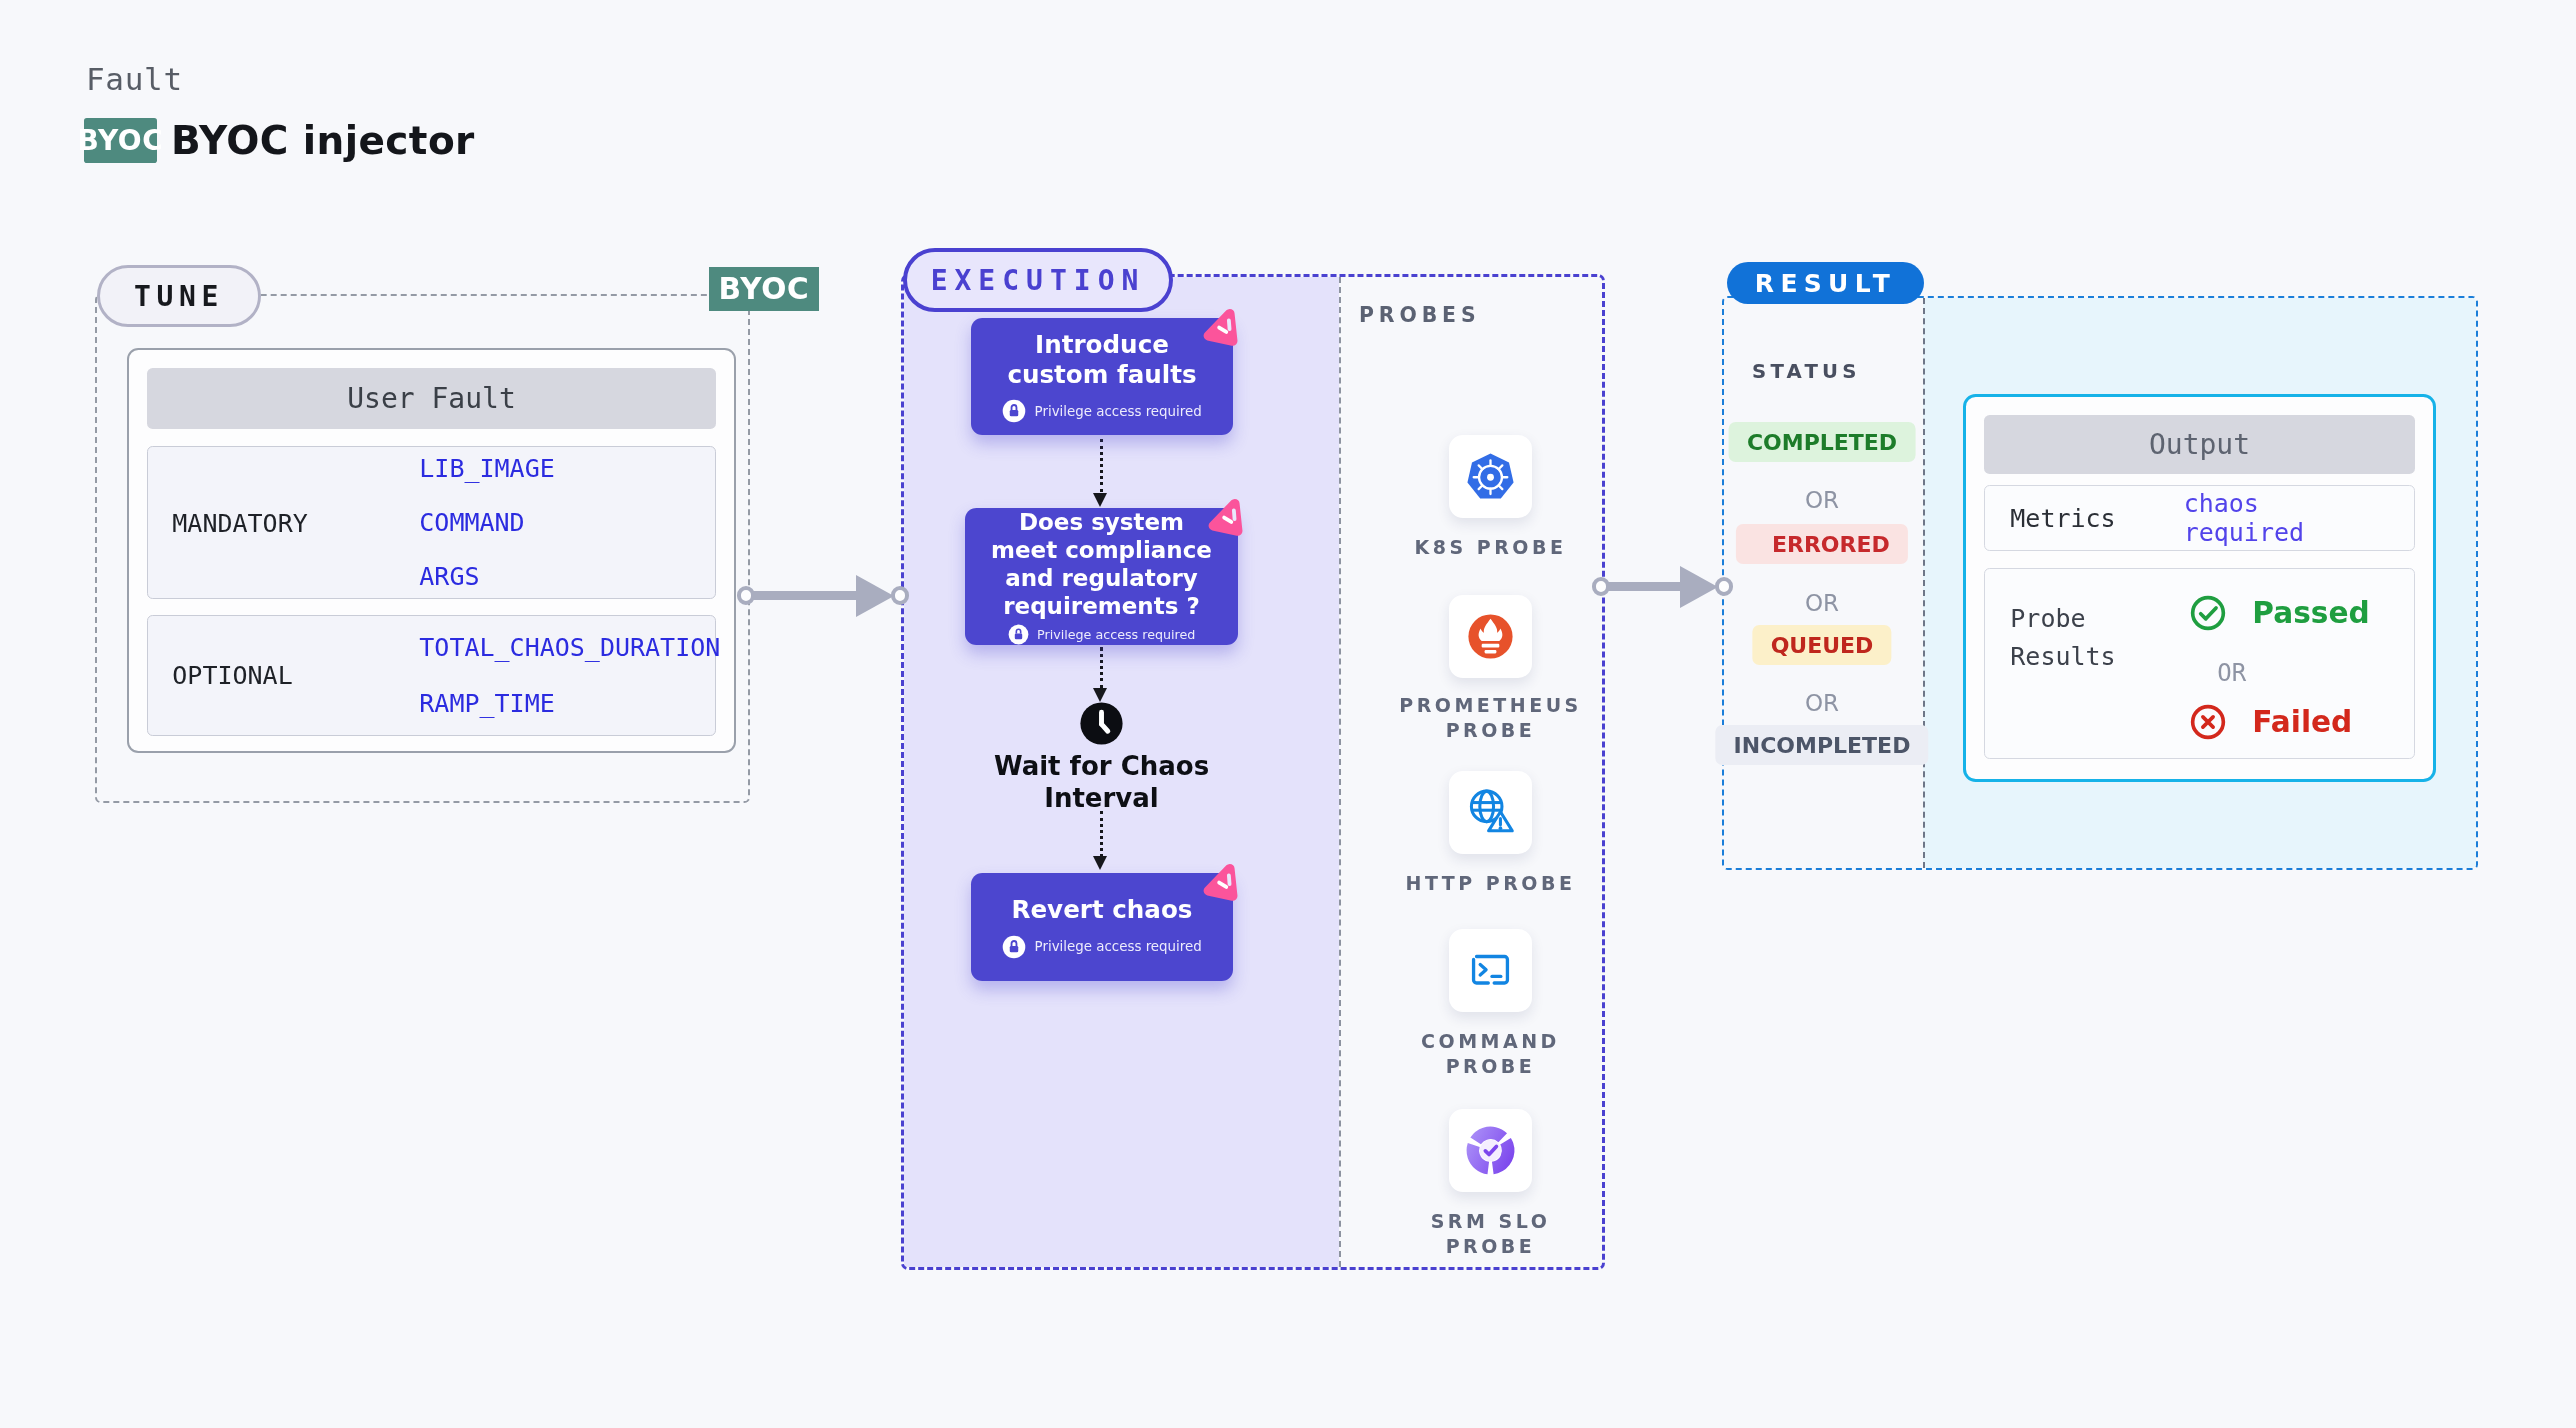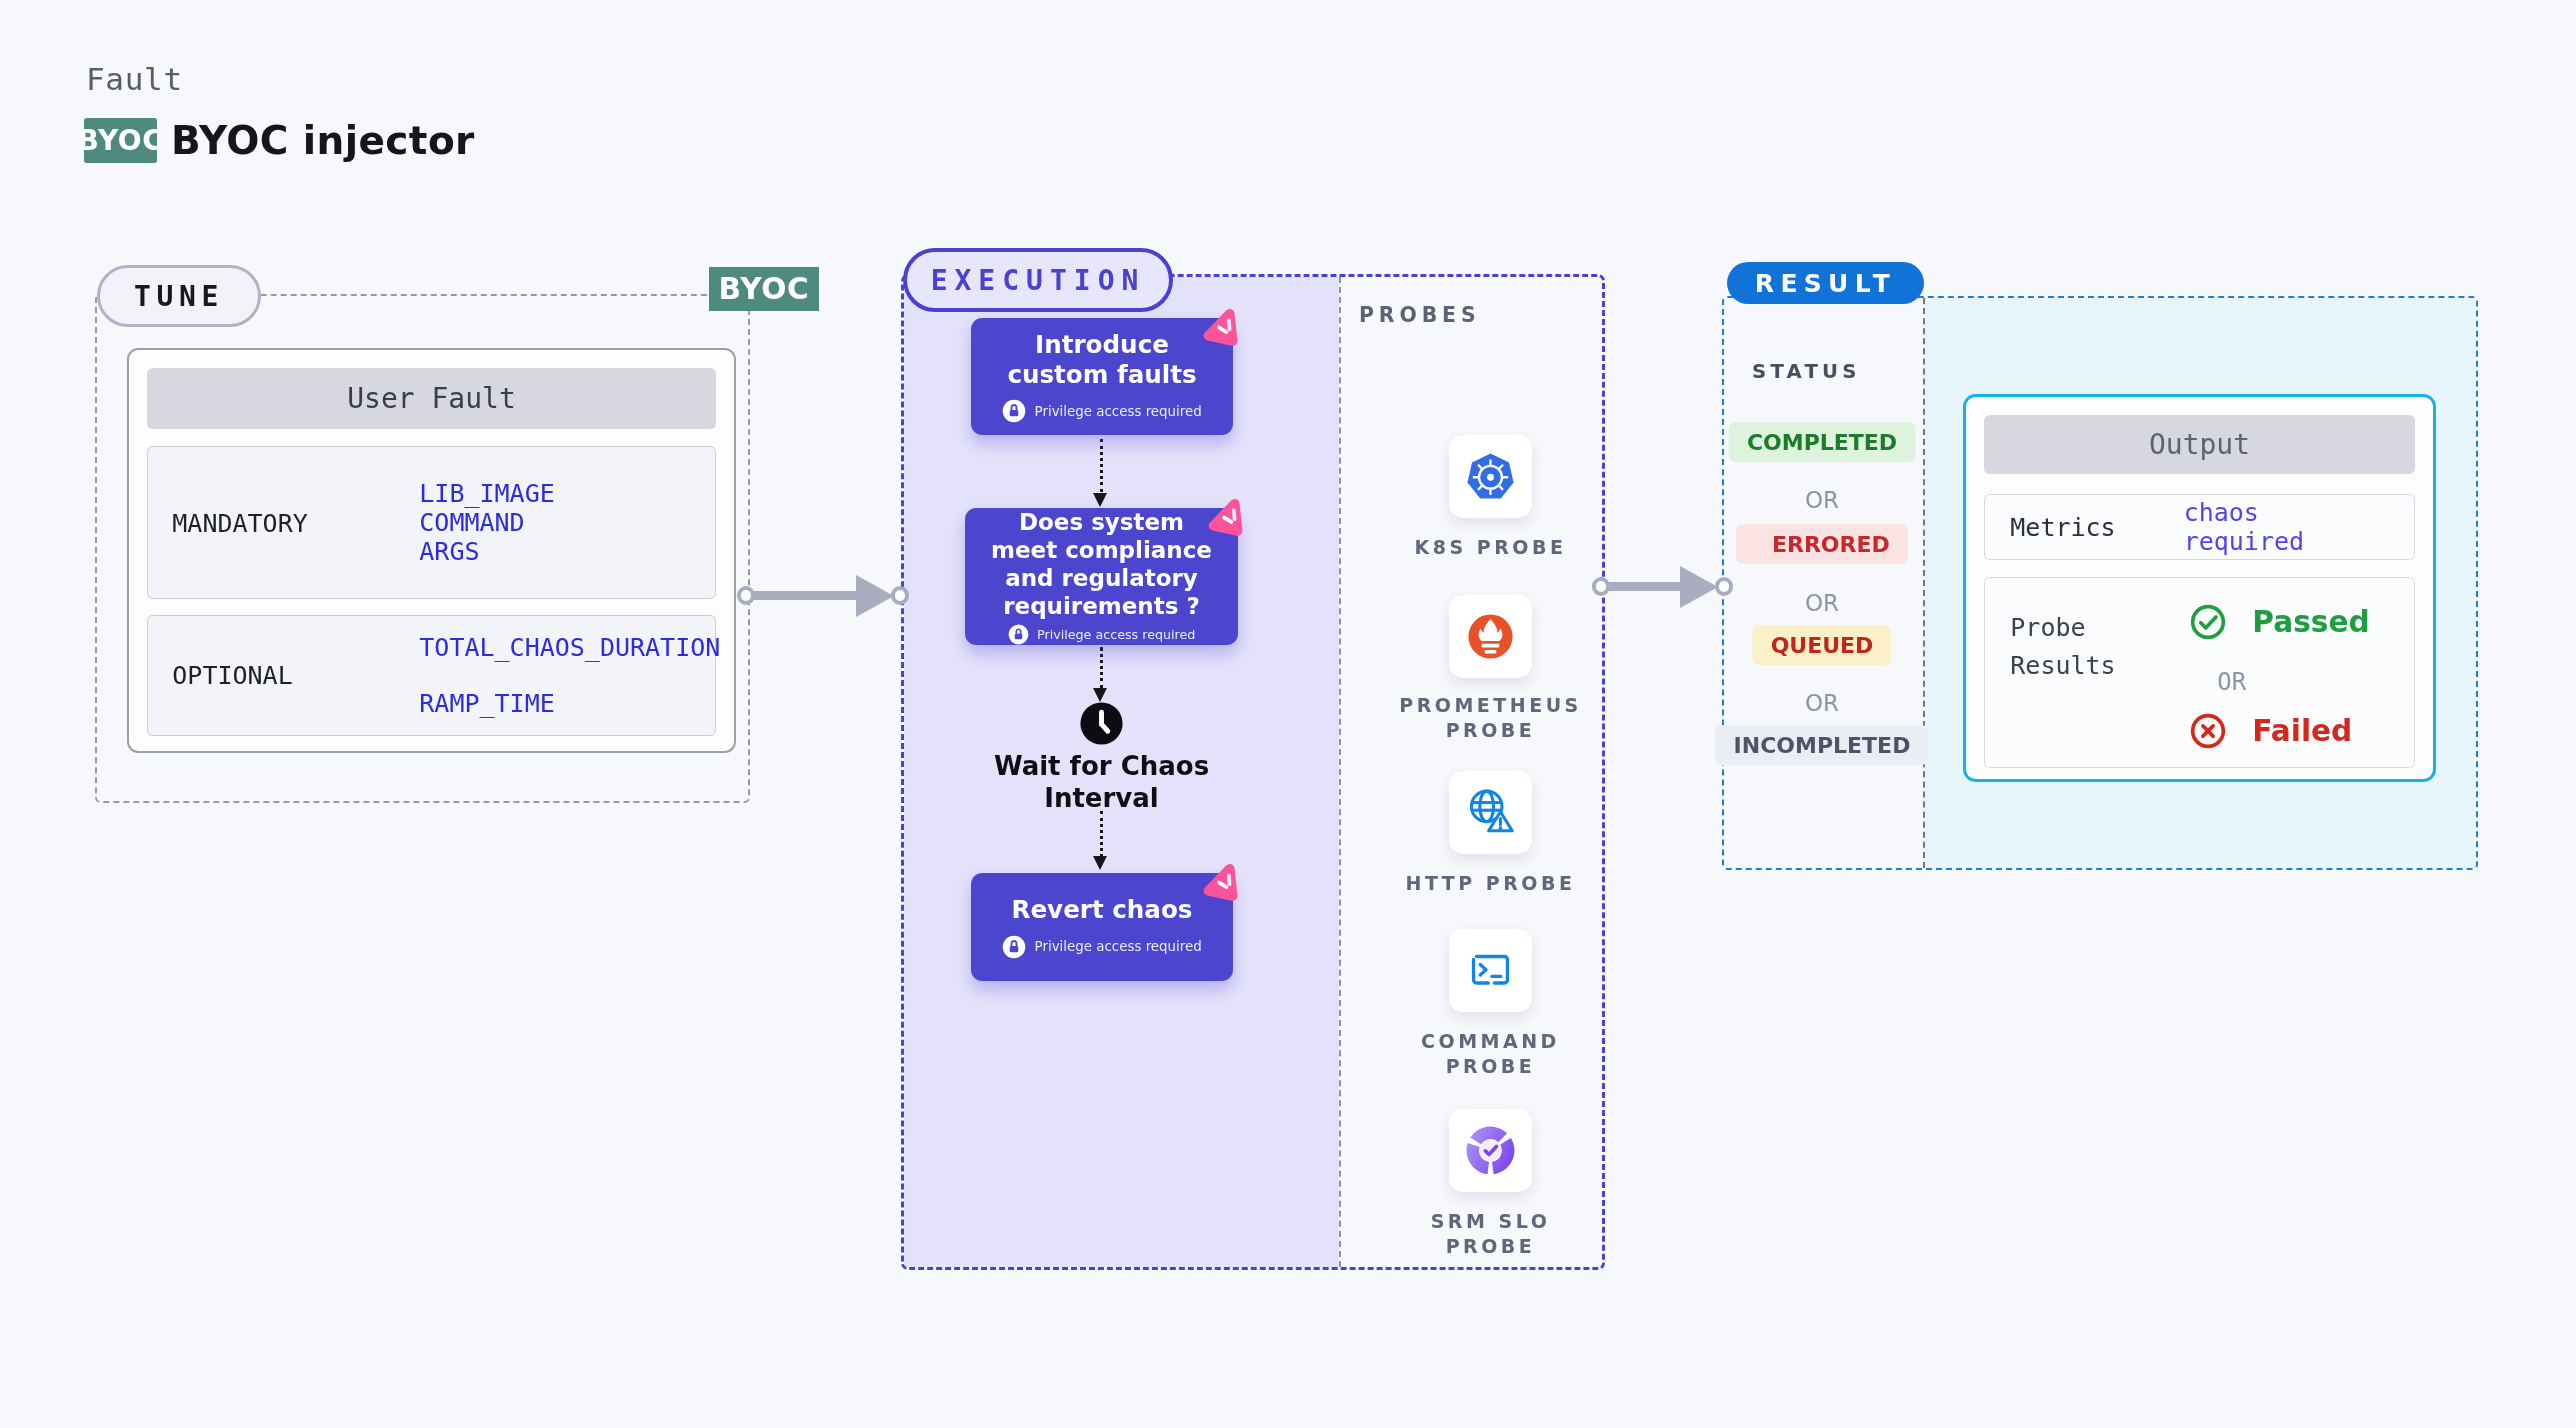--- a/index.html
+++ b/index.html
@@ -16,21 +16,21 @@
   
   .tune-box{left:95px;top:294px;width:651px;height:505px;border:2.8px dashed #949aa5;border-radius:5.6px;}
   .tune-pill{left:97px;top:265px;width:158px;height:56px;background:#f2f2f8;border:3.5px solid #b2b2c6;border-radius:31px;display:flex;align-items:center;justify-content:center;font-family:"DejaVu Sans Mono","Liberation Mono",monospace;font-weight:bold;font-size:28px;color:#17191e;letter-spacing:5.6px;z-index:3;}
   .byoc-tag{left:709px;top:267px;width:110px;height:44px;background:#4e8a7f;color:#fff;font-weight:bold;font-size:29.6px;display:flex;align-items:center;justify-content:center;z-index:3;letter-spacing:0.7px;}
   .ui-card{left:127px;top:348px;width:609px;height:405px;background:#fdfdfe;border:2.8px solid #9aa0ab;border-radius:11.3px;box-sizing:border-box;padding:18.3px;z-index:2;}
   .ui-header{height:61px;background:#d6d7df;border-radius:5.6px;display:flex;align-items:center;justify-content:center;font-family:"DejaVu Sans Mono","Liberation Mono",monospace;font-size:28px;color:#3a3f47;}
   .ui-row{position:relative;background:#f3f4fa;border:1.4px solid #c9ccd7;border-radius:5.6px;box-sizing:border-box;display:flex;}
   .ui-row.m{height:153px;margin-top:17px;}
   .ui-row.o{height:121px;margin-top:15.5px;}
   .ui-row-label{position:absolute;left:24px;top:50%;transform:translateY(-50%);font-family:"DejaVu Sans Mono","Liberation Mono",monospace;font-size:25px;color:#1e2127;}
-  .ui-values{position:absolute;left:271px;top:0;bottom:0;display:flex;flex-direction:column;justify-content:center;}
+  .ui-values{position:absolute;left:271px;top:0;bottom:0;display:flex;flex-direction:column;justify-content:center;gap:25px;}
   .ui-values.o2{gap:27px;}
   .ui-value{font-family:"DejaVu Sans Mono","Liberation Mono",monospace;font-size:25px;color:#2b2be0;}
 
   
   .h-arrow{position:absolute;display:flex;align-items:center;height:41px;z-index:4;}
   .ring{width:18.3px;height:18.3px;border:4.9px solid #a9adbf;border-radius:50%;background:#fdfdfe;box-sizing:border-box;flex:none;}
   .shaft{flex:1;height:9.1px;background:#a9adbf;margin:0 -2.1px;}
   .tri{width:0;height:0;border-top:21px solid transparent;border-bottom:21px solid transparent;border-left:38px solid #a9adbf;flex:none;margin-right:-2.8px;}
 
   
@@ -62,21 +62,21 @@
   .status-label{left:1752px;top:360px;font-size:19.7px;font-weight:bold;color:#494f60;letter-spacing:4.2px;}
   .status-badge{position:absolute;left:1822px;transform:translateX(-50%);padding:7.7px 18.3px;border-radius:7px;font-size:22px;font-weight:bold;white-space:nowrap;z-index:2;}
   .st-green{background:#ddf3dd;color:#1d7c2a;}
   .st-red{background:#fae3e2;color:#c6292c;}
   .st-yellow{background:#fcf0c9;color:#bf271d;}
   .st-gray{background:#ebedf4;color:#4c5568;}
   .status-or{position:absolute;left:1822px;transform:translateX(-50%);font-size:23px;color:#8e94a4;z-index:2;}
 
   .output-card{left:1963px;top:394px;width:473px;height:388px;background:#fdfdfe;border:3.5px solid #16b2e8;border-radius:12.7px;box-sizing:border-box;padding:18.3px;z-index:2;}
   .output-header{height:59px;background:#d6d7df;border-radius:5.6px;display:flex;align-items:center;justify-content:center;font-family:"DejaVu Sans Mono","Liberation Mono",monospace;font-size:28px;color:#5d6370;}
-  .metrics-row{margin-top:20px;height:66px;background:#fbfcfe;border:1.4px solid #d5d8e1;border-radius:5.6px;box-sizing:border-box;display:flex;align-items:center;padding:0 25px;}
+  .metrics-row{margin-top:11px;height:66px;background:#fbfcfe;border:1.4px solid #d5d8e1;border-radius:5.6px;box-sizing:border-box;display:flex;align-items:center;padding:0 25px;}
   .metrics-label{font-family:"DejaVu Sans Mono","Liberation Mono",monospace;font-size:25px;color:#2b2f36;}
   .metrics-value{font-family:"DejaVu Sans Mono","Liberation Mono",monospace;font-size:25px;color:#5243ea;margin-left:68px;}
   .probe-results-row{position:relative;margin-top:17px;height:191px;background:#fbfcfe;border:1.4px solid #d5d8e1;border-radius:5.6px;box-sizing:border-box;}
   .pr-label{position:absolute;left:25px;top:31px;width:162px;font-family:"DejaVu Sans Mono","Liberation Mono",monospace;font-size:25px;color:#3c414b;line-height:1.5;}
   .pr-item{position:absolute;left:204px;display:flex;align-items:center;gap:25px;}
   .pr-passed-text{font-size:29.6px;font-weight:bold;color:#1f9e40;}
   .pr-failed-text{font-size:29.6px;font-weight:bold;color:#d3281c;}
   .pr-or{position:absolute;left:232px;top:90px;font-family:"DejaVu Sans Mono","Liberation Mono",monospace;font-size:24px;color:#8e94a4;}
 </style>
 </head>

